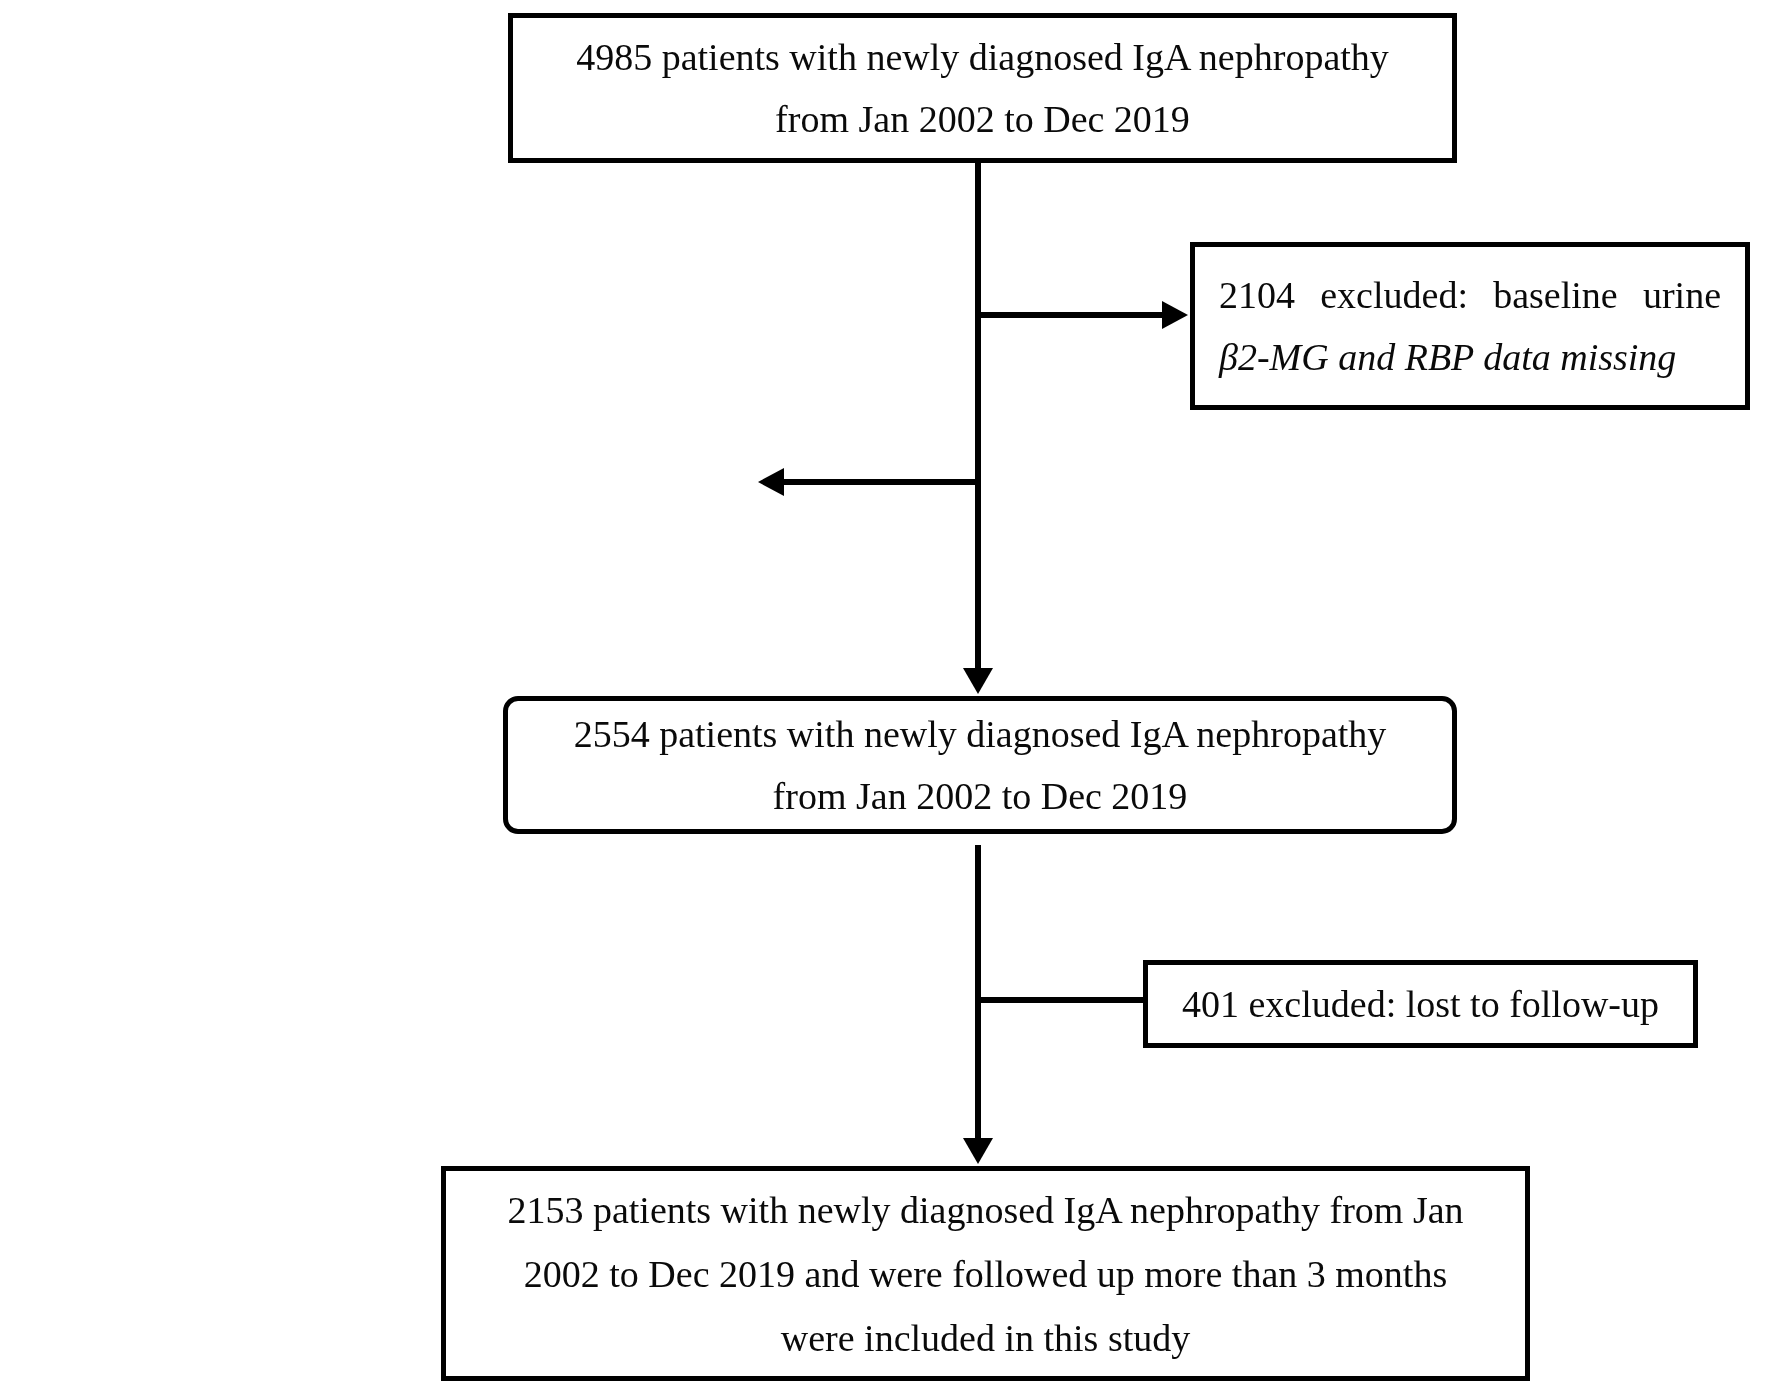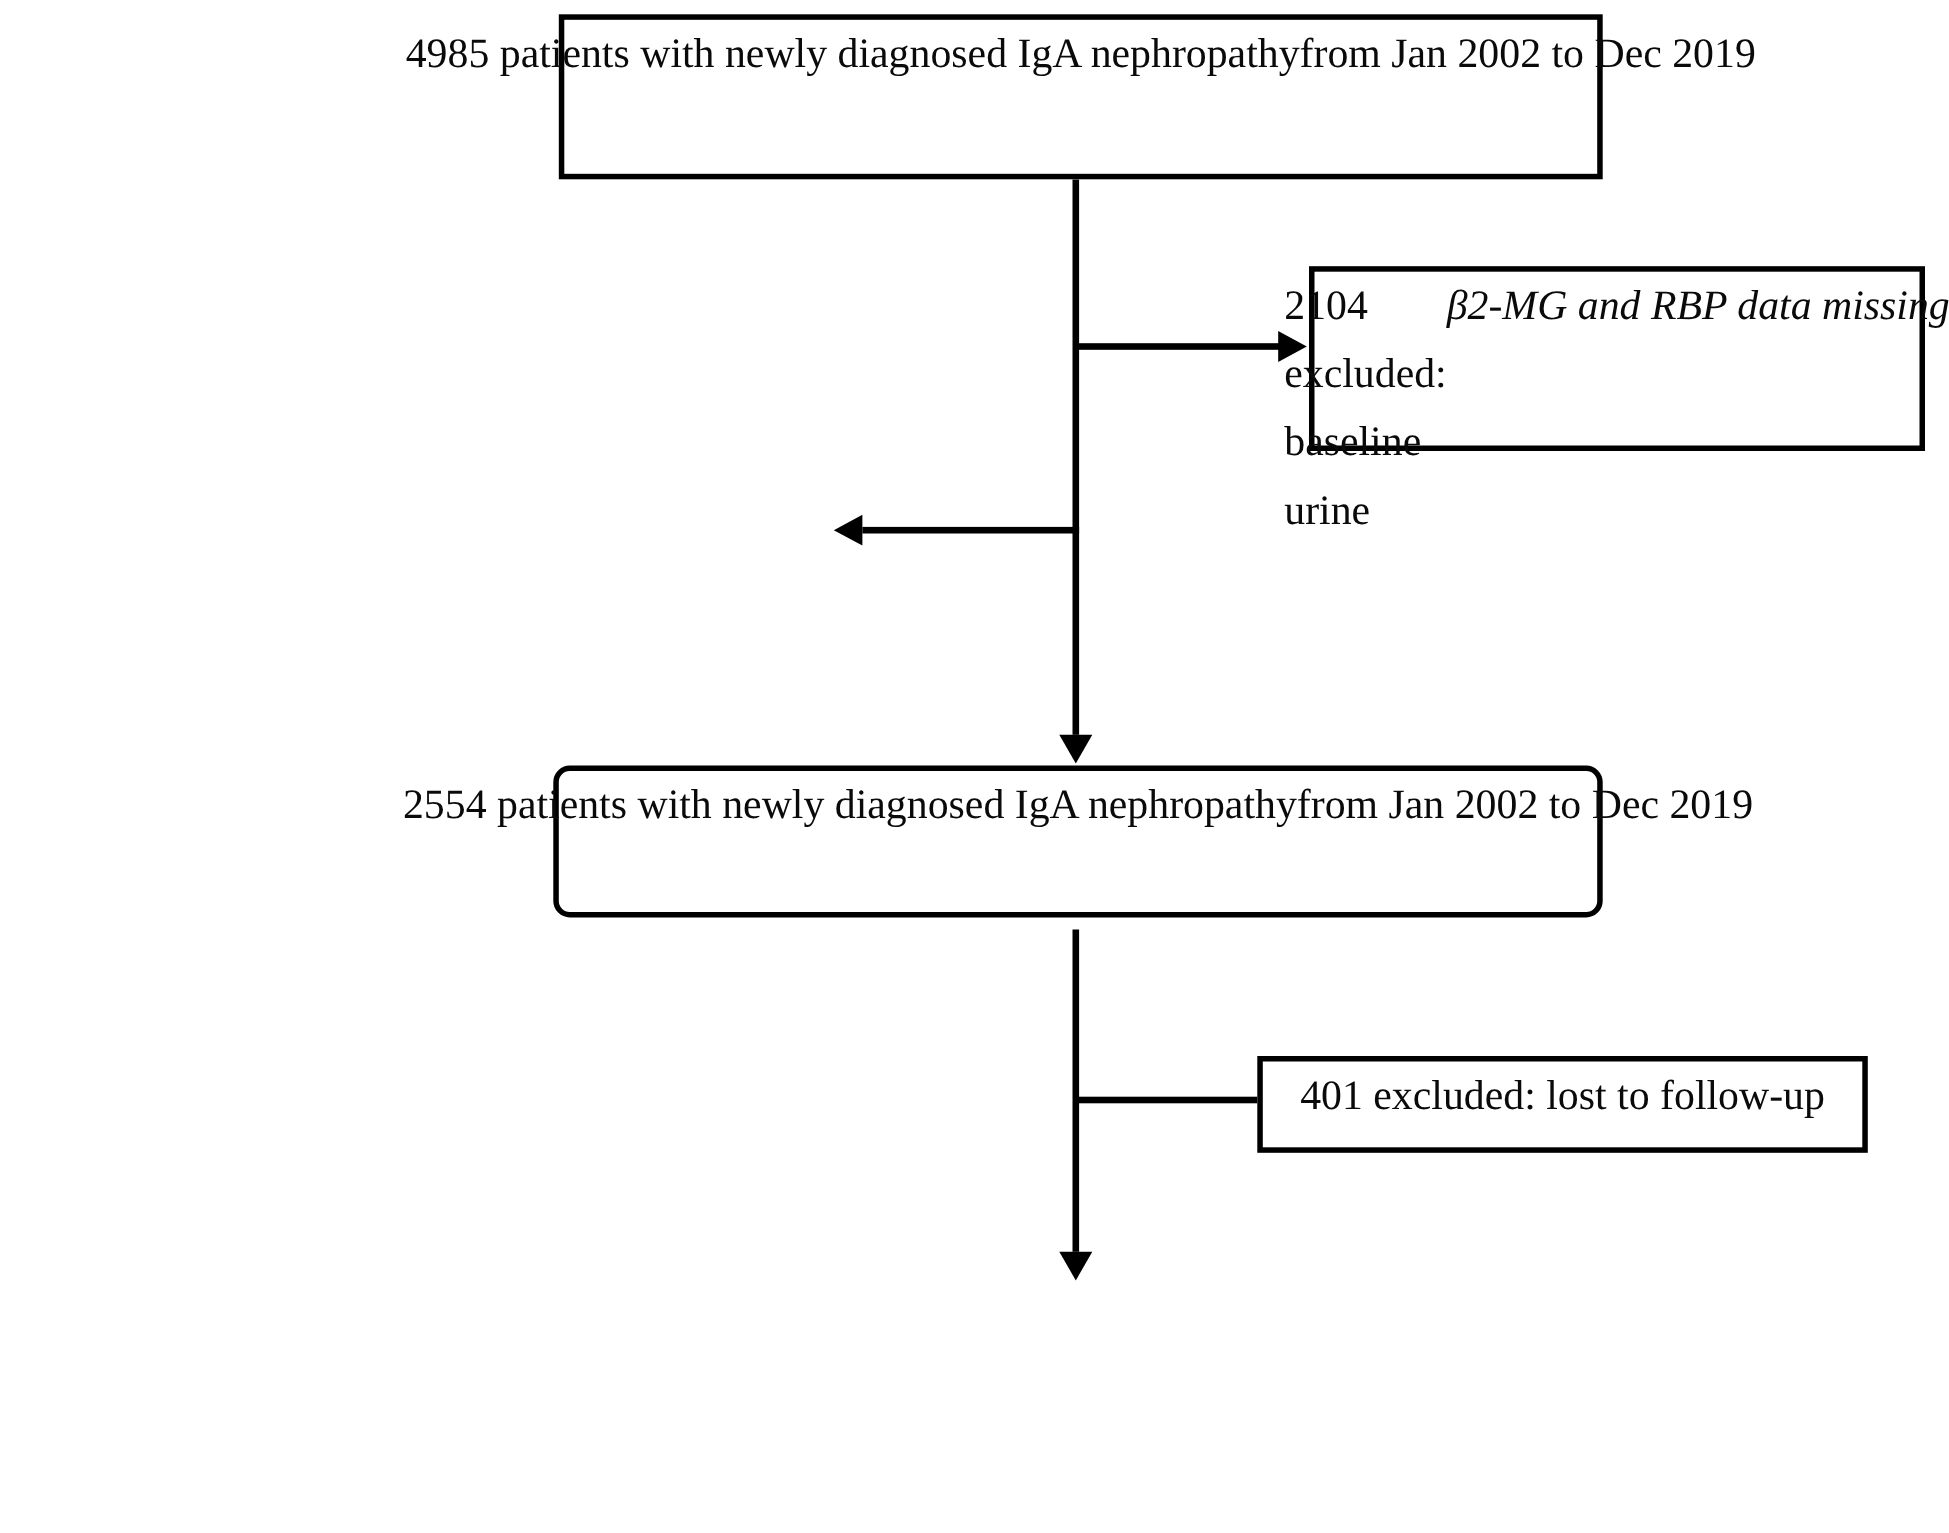--- a/index.html
+++ b/index.html
@@ -12,21 +12,21 @@
     color: #0a0a0a;
     overflow: hidden;
   }
   .box {
     position: absolute;
     box-sizing: border-box;
     border: 5px solid #000000;
     background: #ffffff;
     font-size: 38px;
     display: flex;
-    flex-direction: row;
+    flex-direction: column;
     justify-content: center;
   }
   .centered { text-align: center; }
   .tline { line-height: 62px; white-space: nowrap; }
   .just { text-align: justify; text-align-last: justify; white-space: normal; }
   .leftline { text-align: left; text-align-last: left; font-style: italic; }
   #box-initial       { left: 508px;  top: 13px;   width: 949px;  height: 150px; }
   #box-excl-missing  { left: 1190px; top: 242px;  width: 560px;  height: 168px; padding: 0 24px; }
   #box-excl-secondary{ left: 9px;    top: 346px;  width: 746px;  height: 276px; padding: 0 24px; }
   #box-excl-secondary .tline { line-height: 61px; }
@@ -95,14 +95,19 @@
 
   <div class="box centered" id="box-post-excl">
     <div class="tline">2554 patients with newly diagnosed IgA nephropathy</div>
     <div class="tline">from Jan 2002 to Dec 2019</div>
   </div>
 
   <div class="box centered" id="box-excl-followup">
     <div class="tline">401 excluded: lost to follow-up</div>
   </div>
 
+  <div class="box centered" id="box-final">
+    <div class="tline">2153 patients with newly diagnosed IgA nephropathy from Jan</div>
+    <div class="tline">2002 to Dec 2019 and were followed up more than 3 months</div>
+    <div class="tline">were included in this study</div>
+  </div>
 
 </div>
 
 </body></html>

